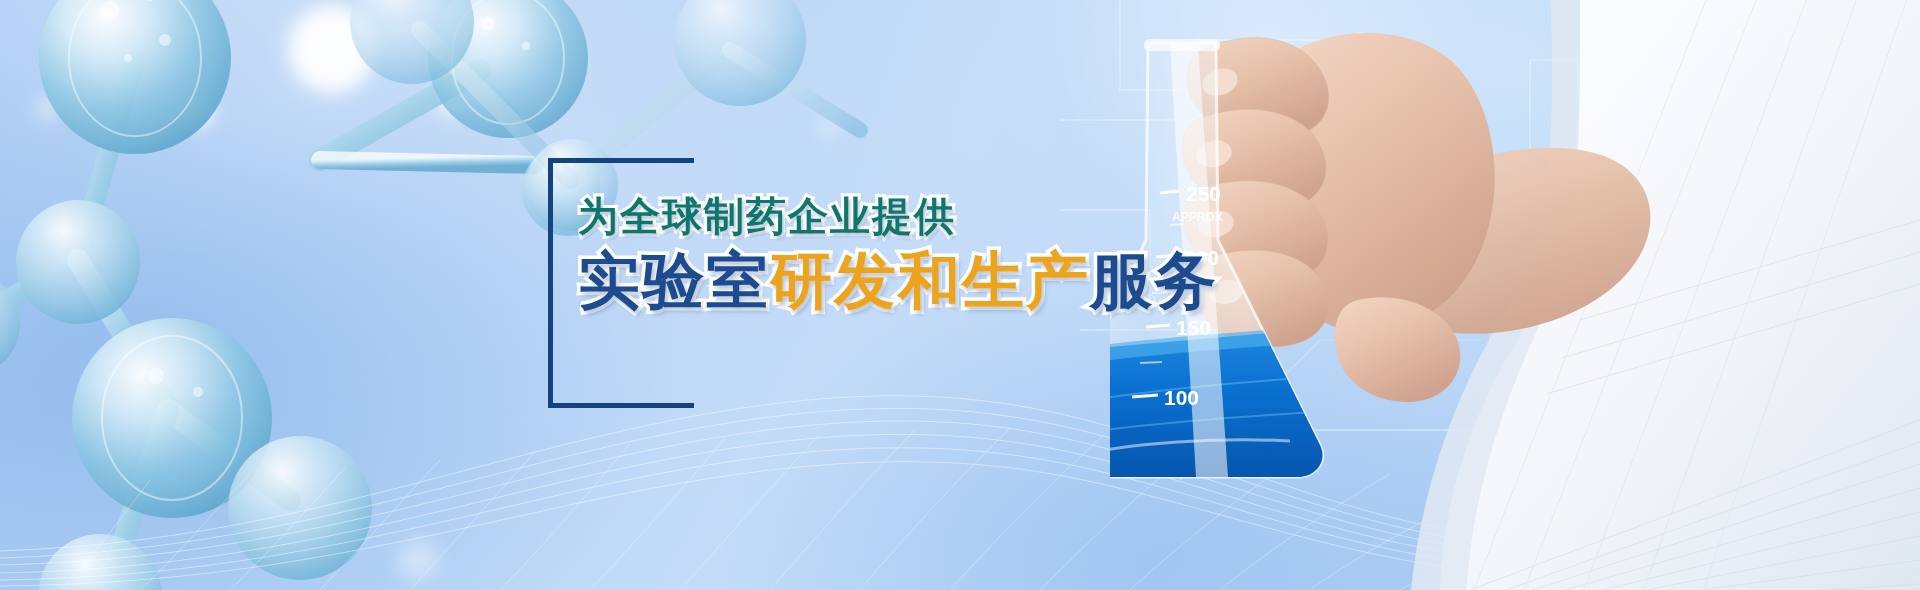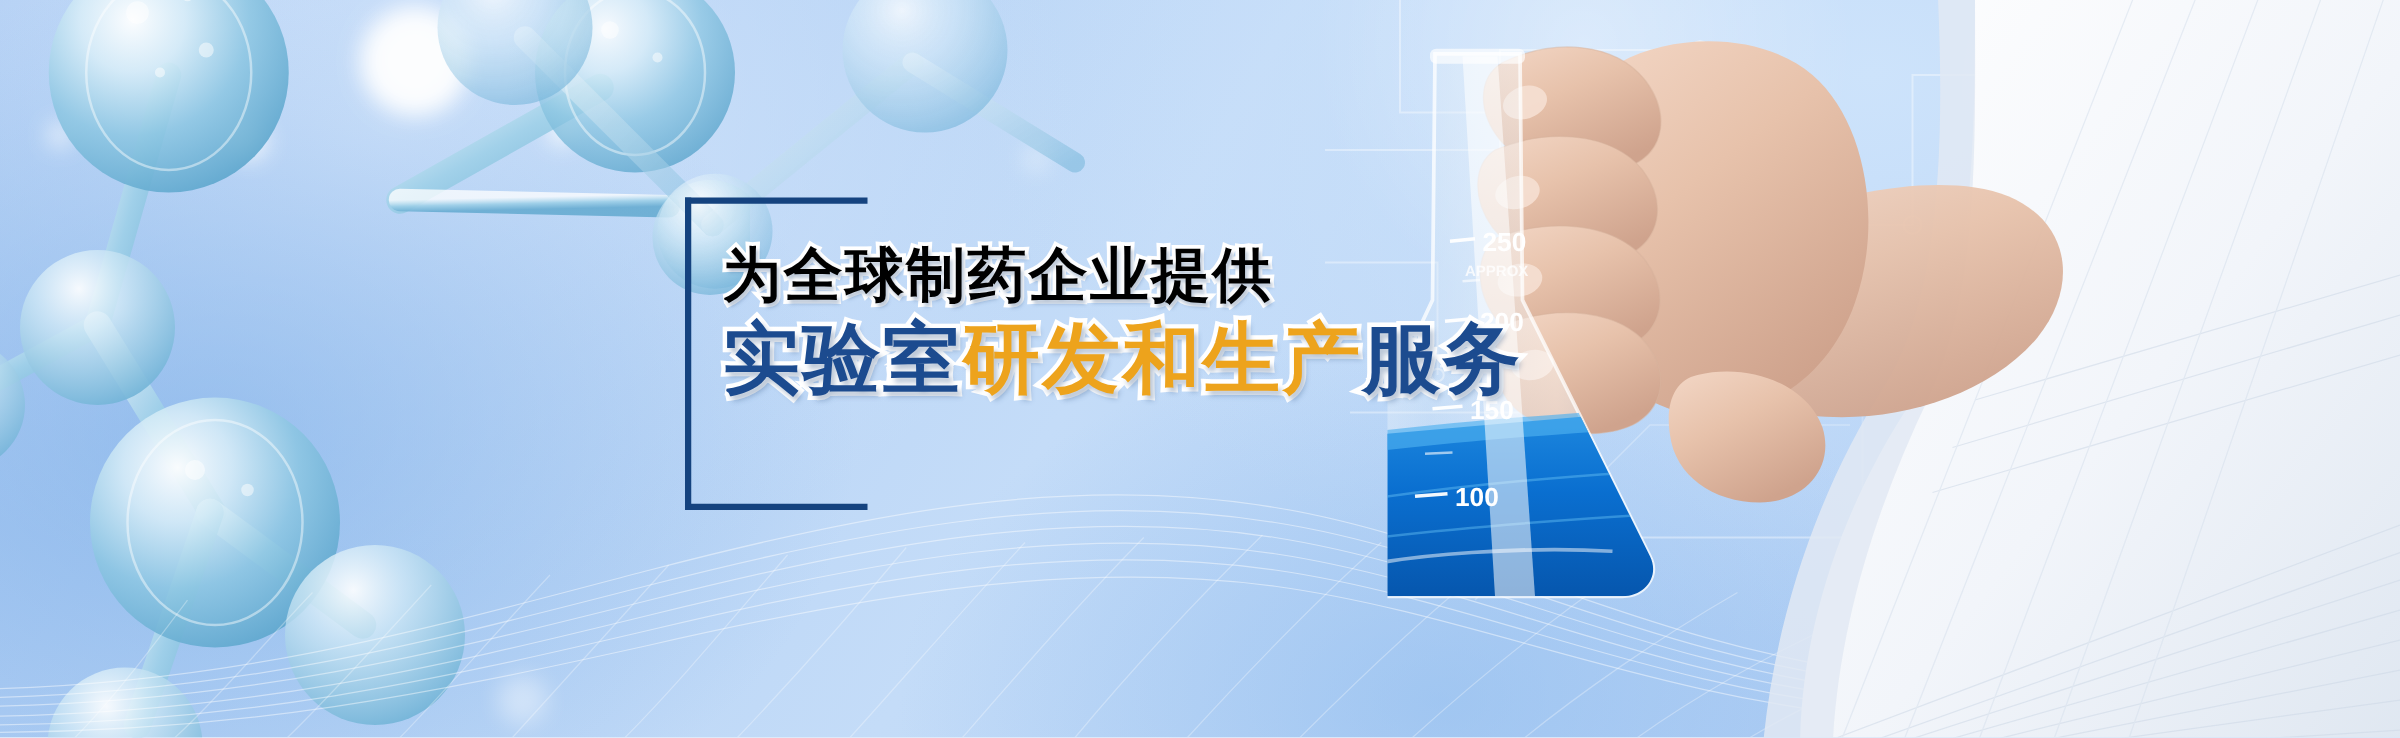--- a/index.html
+++ b/index.html
@@ -68,22 +68,22 @@
   }
   .line{
     font-family:"Liberation Sans","DejaVu Sans",sans-serif;
     font-weight:bold;
     letter-spacing:2px;
     white-space:nowrap;
     line-height:1;
     margin:0;
   }
   .line1{
-    font-size:47px;
-    color:#000000;
+    font-size:40px;
+    color:#0f766e;
     -webkit-text-stroke:6px #ffffff;
     paint-order:stroke fill;
     text-shadow:2px 3px 3px rgba(60,95,140,.35);
   }
   .line2{
     font-size:62px;
     margin-top:14px;
   }
   .line2 span{
     -webkit-text-stroke:7px #ffffff;

